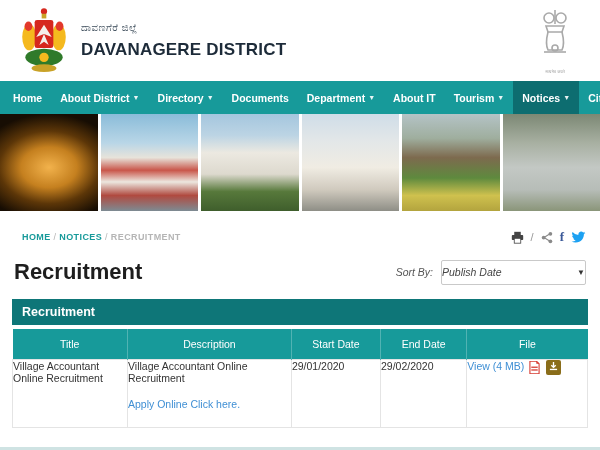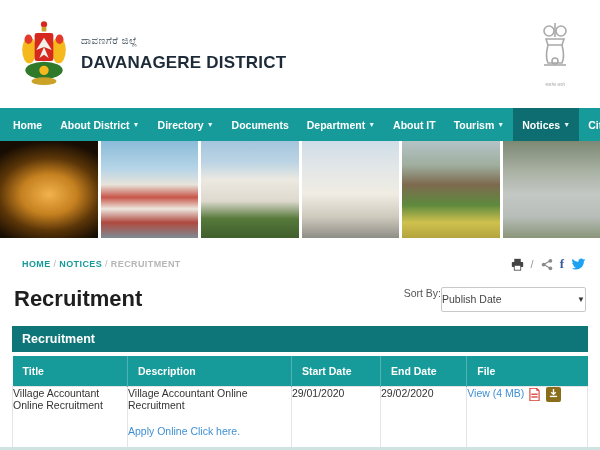--- a/index.html
+++ b/index.html
@@ -1,21 +1,21 @@
 <!DOCTYPE html>
 <html><head>
 <meta charset="utf-8">
 <style>
   * { margin:0; padding:0; box-sizing:border-box; }
   html,body { width:600px; height:450px; overflow:hidden; background:#fff;
     font-family:"Liberation Sans", sans-serif; }
   .page { position:relative; width:600px; height:450px; background:#fff; }
 
   
-  .header { height:108px; display:flex; align-items:center; padding:0 14px; background:#fff; }
+  .header { height:81px; display:flex; align-items:center; padding:0 14px; background:#fff; }
   .state-emblem { width:48px; height:70px; margin-left:6px; }
   .site-title { margin-left:13px; }
   .kannada { font-size:10px; color:#3a4a58; letter-spacing:0.5px; }
   .district { font-size:17px; font-weight:bold; color:#1d2b39; letter-spacing:0.2px; margin-top:6px; }
   .natl-emblem-wrap { margin-left:auto; margin-right:14px; text-align:center; }
   .natl-caption { font-size:4px; color:#999; margin-top:1px; }
 
   
   .nav { height:33px; background:#179a9a; display:flex; align-items:stretch; padding:0 4px; }
   .nav a { display:flex; align-items:center; padding:0 9px; color:#fff; font-size:10.5px;
@@ -33,34 +33,34 @@
   .crumbs span.link { color:#179a9a; cursor:pointer; }
   .crumbs span.current { color:#b5b5b5; }
   .crumbs span:not(:last-child)::after { content:" / "; color:#b5b5b5; font-weight:normal; }
   .social { margin-left:auto; display:flex; align-items:center; gap:7px; }
   .slash-sep { color:#999; font-size:11px; }
   .fb { color:#3b5998; font-weight:bold; font-size:13px; font-family:"Liberation Serif",serif; }
 
   
   .title-row { display:flex; align-items:center; padding:6px 14px 0 14px; }
   .page-title { font-size:22px; font-weight:bold; color:#1e1e1e; }
-  .sort-wrap { margin-left:auto; display:flex; align-items:flex-start; gap:0; }
+  .sort-wrap { margin-left:auto; display:flex; align-items:center; gap:8px;font-style:italic; }
   .sort-label { font-size:10.5px; color:#555; }
   .sort-select { width:145px; height:25px; border:1px solid #c9c9c9; border-radius:2px;
     background:#fff; display:flex; align-items:center; padding:0 0; font-size:10.5px;
     color:#444; cursor:pointer; }
   .sort-caret { margin-left:auto; font-size:8px; color:#333; }
 
   
   .panel { margin:14px 12px 0 12px; }
   .panel-head { background:#0e7678; color:#fff; font-size:12.5px; font-weight:bold;
     padding:6px 10px; }
   table { width:100%; border-collapse:collapse; margin-top:4px; }
-  thead th { background:#179a9a; color:#fff; font-size:10.5px; font-weight:bold;
-    text-align:left; padding:9px 10px; border-left:1px solid rgba(255,255,255,.25); }
+  thead th { background:#179a9a; color:#fff; font-size:10.5px; font-weight:normal;
+    text-align:center; padding:9px 10px; border-left:1px solid rgba(255,255,255,.25); }
   thead th:first-child { border-left:none; }
   tbody td { font-size:10.5px; color:#333; vertical-align:top; 
     border:1px solid #e4e4e4; background:#fff; height:68px;margin-left:26px; }
   .col-title { width:20%; } .col-desc { width:28.5%; } .col-start { width:15.5%; }
   .col-end { width:15%; } .col-file { width:21%; }
   a.blue-link { color:#3f8fd4; text-decoration:none; cursor:pointer; }
   .apply-link { display:inline-block; margin-top:14px; }
   .file-cell { white-space:nowrap; }
   .dl-btn { display:inline-block; width:15px; height:15px; background:#8a6d1a; border-radius:2px;
     vertical-align:middle; margin-left:3px; text-align:center; line-height:15px; cursor:pointer; }

